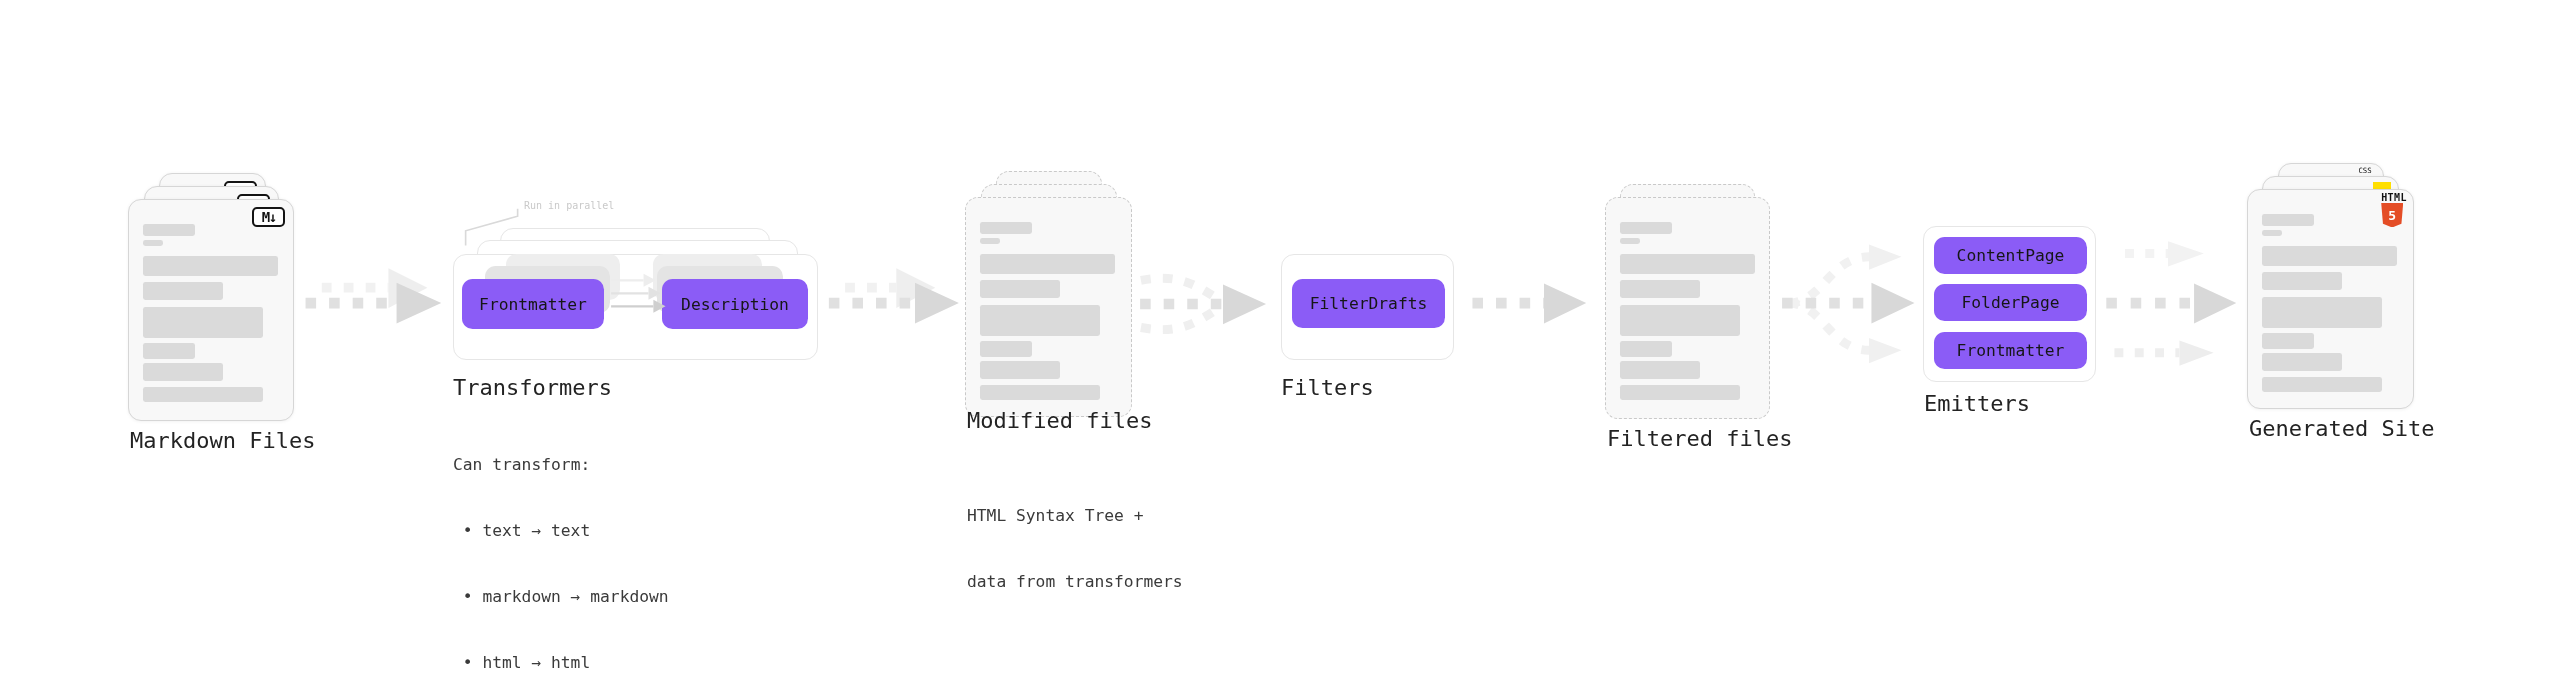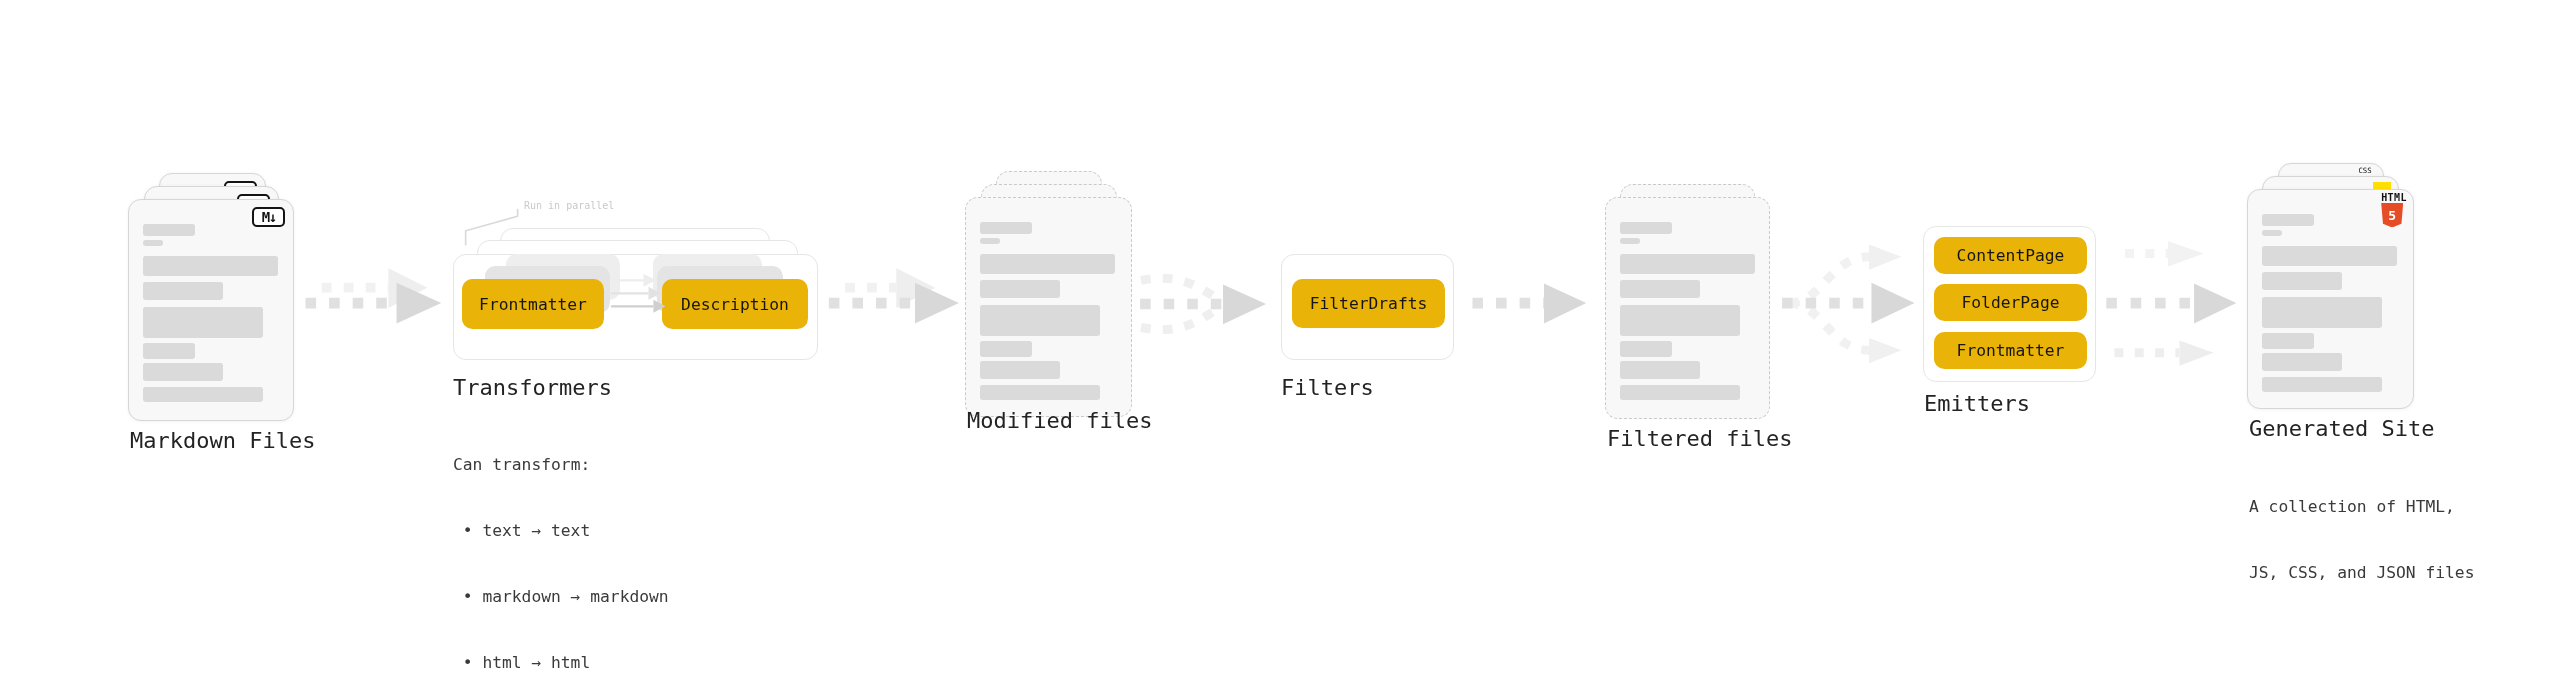--- a/index.html
+++ b/index.html
@@ -11,21 +11,21 @@
 
   
   .file-card{position:absolute;background:#f8f8f8;border-radius:13px;box-sizing:border-box}
   .solidc{border:1.6px solid #d6d6d6;box-shadow:0 0.8px 3.3px rgba(0,0,0,.05)}
   .dashedc{border:1.6px dashed #c9c9c9}
   .bars{position:absolute;left:14px;top:24.4px}
   .bar{background:#dadada;border-radius:2.4px}
 
   
   .frame{position:absolute;background:#ffffff;border:1.6px solid #e6e6e6;border-radius:13px;box-sizing:border-box}
-  .pill{position:absolute;background:#eab308;border-radius:10.6px;color:#161616;font-size:16.3px;
+  .pill{position:absolute;background:#8b5cf6;border-radius:10.6px;color:#161616;font-size:16.3px;
         display:flex;align-items:center;justify-content:center;box-sizing:border-box;white-space:pre}
   .g1{background:#e4e4e4}
   .g2{background:#eeeeee}
 
   
   .title{position:absolute;font-size:22px;line-height:1.2;color:#232323;white-space:pre}
   .desc{position:absolute;font-size:16.3px;line-height:22px;color:#3a3a3a;white-space:pre}
   .desc .indent{padding-left:9.8px}
   .note{position:absolute;font-size:10px;color:#c9c9c9;white-space:pre}
 
@@ -151,20 +151,24 @@
         <div class="bar" style="width:135px;height:19.5px;margin-top:9.8px"></div>
         <div class="bar" style="width:80px;height:18px;margin-top:6.5px"></div>
         <div class="bar" style="width:120px;height:31px;margin-top:6.5px"></div>
         <div class="bar" style="width:52px;height:16.3px;margin-top:4.9px"></div>
         <div class="bar" style="width:80px;height:18px;margin-top:4.1px"></div>
         <div class="bar" style="width:120px;height:14.6px;margin-top:6.5px"></div>
       </div>
     </div>
   </div>
   <div class="title" style="left:967px;top:408px;z-index:5">Modified files</div>
+  <div class="desc" style="left:967px;top:461px;z-index:5">
+    <div>HTML Syntax Tree +</div>
+    <div>data from transformers</div>
+  </div>
 
   <div>
     <div class="frame" style="left:1281px;top:254px;width:173px;height:106px;z-index:3"></div>
     <div class="pill" style="left:1292px;top:279px;width:153px;height:49px;z-index:6">FilterDrafts</div>
   </div>
   <div class="title" style="left:1281px;top:375px;z-index:5">Filters</div>
 
   <div>
     <div class="file-card dashedc" style="left:1620px;top:184px;width:135px;height:222px;z-index:1"></div>
     <div class="file-card dashedc" style="left:1605px;top:197px;width:165px;height:222px;z-index:2">
@@ -210,24 +214,20 @@
         <div class="bar" style="width:135px;height:19.5px;margin-top:9.8px"></div>
         <div class="bar" style="width:80px;height:18px;margin-top:6.5px"></div>
         <div class="bar" style="width:120px;height:31px;margin-top:6.5px"></div>
         <div class="bar" style="width:52px;height:16.3px;margin-top:4.9px"></div>
         <div class="bar" style="width:80px;height:18px;margin-top:4.1px"></div>
         <div class="bar" style="width:120px;height:14.6px;margin-top:6.5px"></div>
       </div>
     </div>
   </div>
   <div class="title" style="left:2249px;top:416px;z-index:5">Generated Site</div>
-  <div class="desc" style="left:2249px;top:452px;z-index:5">
-    <div>A collection of HTML,</div>
-    <div>JS, CSS, and JSON files</div>
-  </div>
 
   <svg class="layer over" width="2576" height="681" viewBox="0 0 3170 838">
     <g>
       <line x1="752" y1="345" x2="792" y2="345" stroke="#ededed" stroke-width="3"></line>
       <polygon points="792,337 807,345 792,353" fill="#ededed"></polygon>
     </g>
     <g>
       <line x1="752" y1="361" x2="798" y2="361" stroke="#e2e2e2" stroke-width="3"></line>
       <polygon points="798,353 813,361 798,369" fill="#e2e2e2"></polygon>
     </g>

